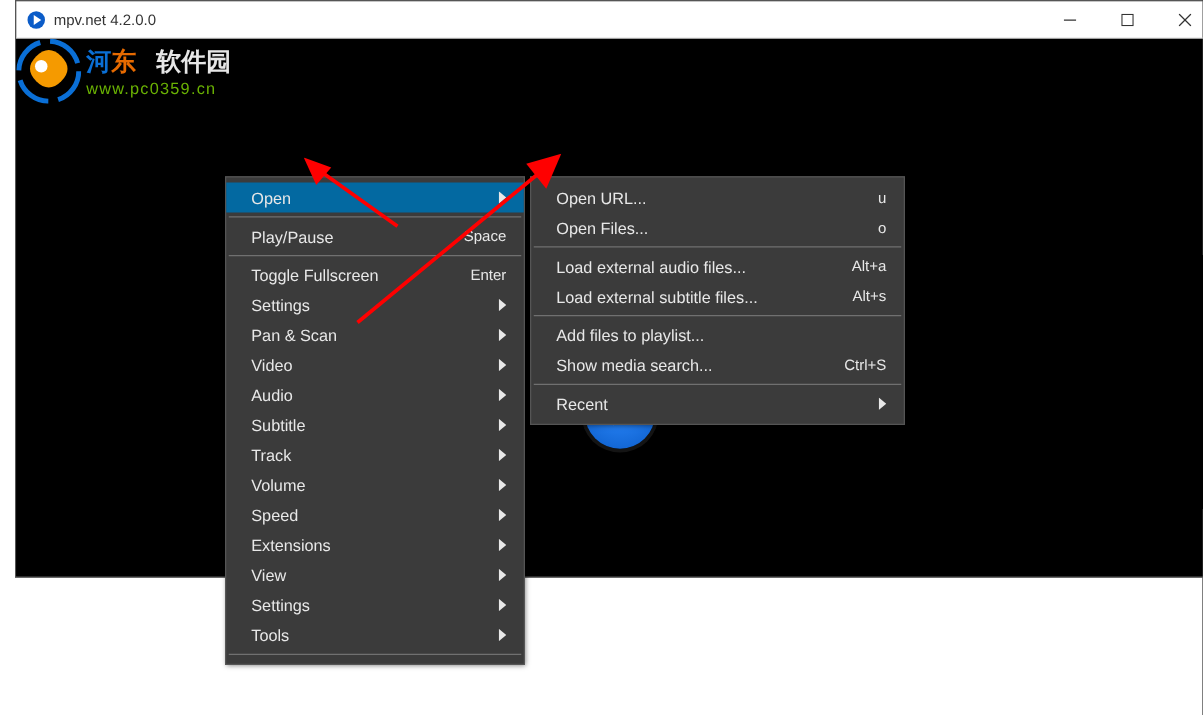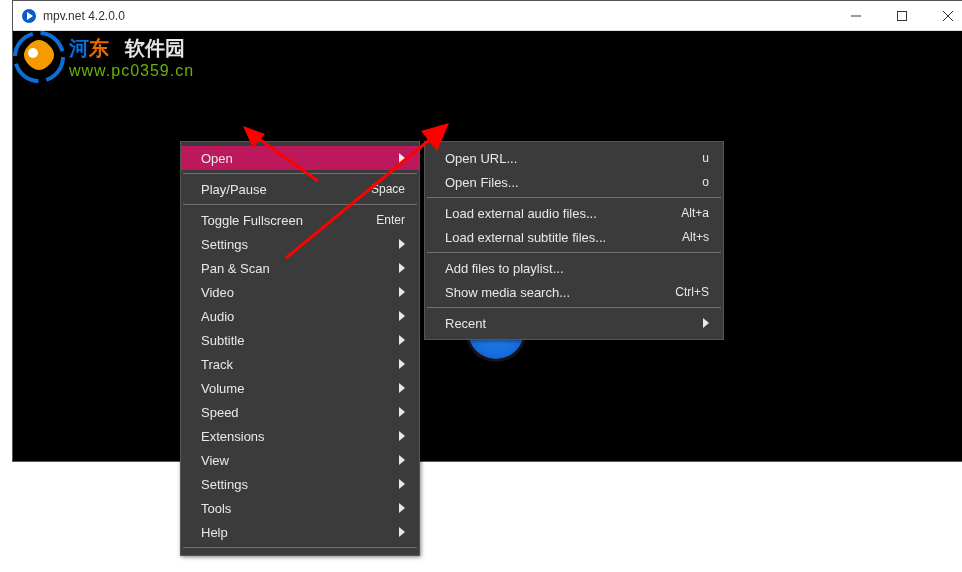--- a/index.html
+++ b/index.html
@@ -14,30 +14,30 @@
   .tb-btn svg { width: 10px; height: 10px; }
   .content { position: absolute; top: 30px; left: 0; right: 0; bottom: 0; background: #000; }
 
   .watermark { position: absolute; top: 0; left: 0; display: flex; align-items: center; }
   .wm-icon { width: 52px; height: 52px; }
   .wm-text { margin-left: 4px; }
   .wm-cn { font-size: 20px; font-weight: bold; display: flex; }
   .wm-cn .c1 { color: #0a6fd6; }
   .wm-cn .c2 { color: #e66a00; }
   .wm-cn .c3 { color: #e6e6e6; margin-left: 16px; }
-  .wm-url { font-size: 16px; color: #6ab203; letter-spacing: 1px; }
+  .wm-url { font-size: 13px; color: #6ab203; letter-spacing: 1px; }
 
   .play-button { position: absolute; left: 455px; top: 272px; width: 56px; height: 56px; border-radius: 50%; background: radial-gradient(circle at 50% 40%, #2d8bff, #0b5cc8); display: flex; align-items: center; justify-content: center; box-shadow: 0 0 0 3px rgba(255,255,255,0.08); }
   .play-button svg { width: 22px; height: 22px; fill: #fff; margin-left: 4px; }
 
   .menu { position: absolute; background: #3b3b3b; border: 1px solid #555; box-shadow: 1px 1px 4px rgba(0,0,0,0.5); color: #e8e8e8; font-size: 13px; padding: 4px 0; }
   .menu.main { left: 167px; top: 110px; width: 240px; }
   .menu.sub  { left: 411px; top: 110px; width: 300px; }
   .mi { display: flex; align-items: center; height: 24px; padding: 0 14px 0 20px; justify-content: space-between; }
-  .mi.highlight { background: #be185d; }
+  .mi.highlight { background: #0369a1; }
   .mi .lbl { white-space: nowrap; }
   .mi .rhs { display: flex; align-items: center; gap: 6px; }
   .mi .shortcut { color: #e8e8e8; font-size: 12px; min-width: 40px; text-align: right; }
   .mi .arrow { width: 6px; height: 10px; }
   .sep { height: 1px; background: #707070; margin: 3px 2px; }
 
   .red-arrow { position: absolute; pointer-events: none; }
 </style>
 </head>
 <body>
@@ -208,28 +208,20 @@
           </span>
       </div>
       <div class="mi">
         <span class="lbl">Tools</span>
         <span class="rhs">
             <svg class="arrow" viewBox="0 0 6 10">
               <polygon points="0,0 6,5 0,10" fill="#e8e8e8"></polygon>
             </svg>
           </span>
       </div>
-      <div class="mi">
-        <span class="lbl">Help</span>
-        <span class="rhs">
-            <svg class="arrow" viewBox="0 0 6 10">
-              <polygon points="0,0 6,5 0,10" fill="#e8e8e8"></polygon>
-            </svg>
-          </span>
-      </div>
       <div class="sep"></div>
 
     </div>
 
     <div class="menu sub">
       <div class="mi">
         <span class="lbl">Open URL...</span>
         <span class="rhs">
             <span class="shortcut">u</span>
           </span>

